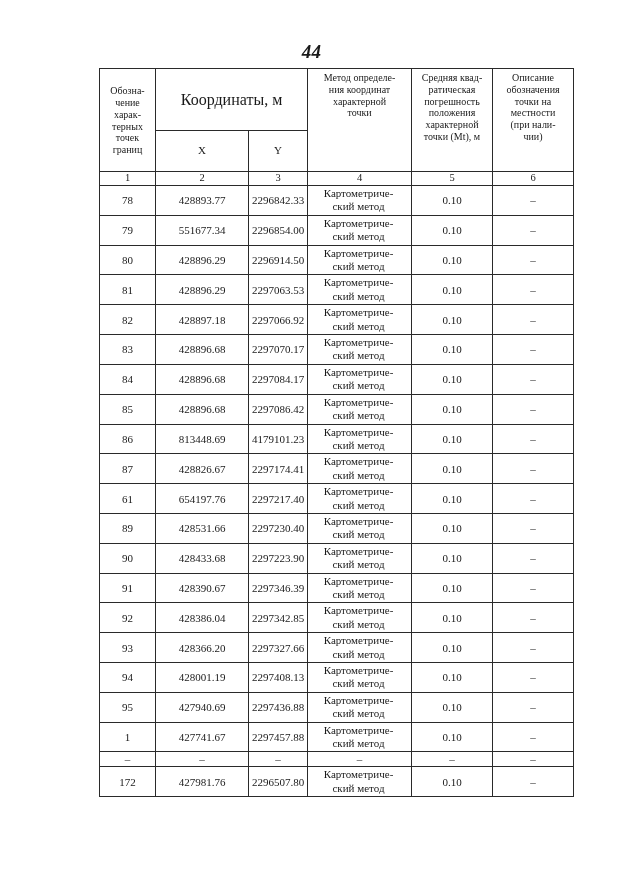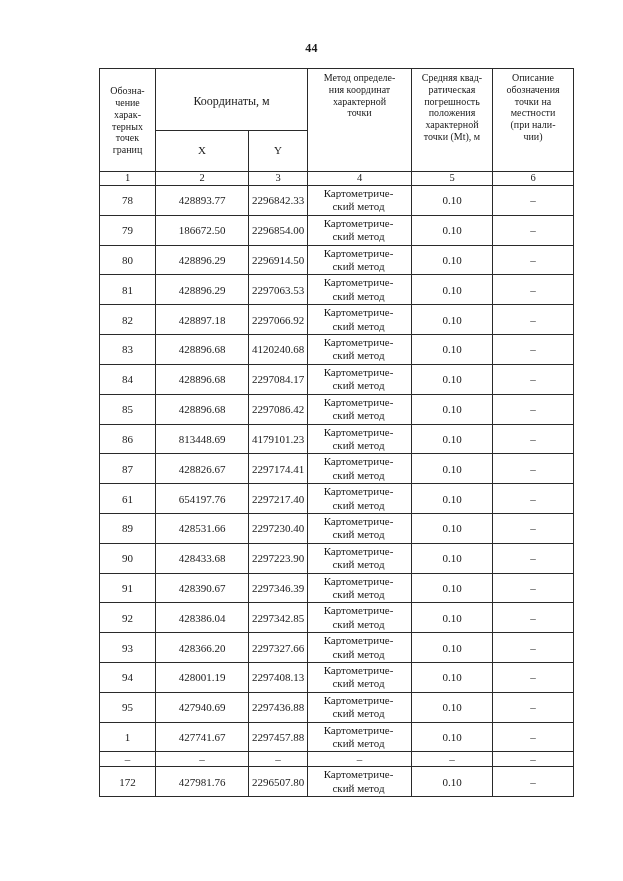--- a/index.html
+++ b/index.html
@@ -20,23 +20,24 @@
     left: 0; top: 0;
     width: 623px;
     height: 881px;
   }
   .page-number {
     position: absolute;
     left: 0;
     top: 41px;
     width: 623px;
     text-align: center;
-    font-size: 12px;
+    font-size: 19px;
     font-weight: bold;
     letter-spacing: 0.2px;
+    font-style: italic;
   }
   .table-wrap {
     position: absolute;
     left: 99px;
     top: 68px;
     width: 474px;
   }
   table.coord-table {
     border-collapse: collapse;
     width: 474px;
@@ -67,21 +68,21 @@
     font-size: 10px;
     line-height: 1.32;
   }
   .hdr-cell.mid {
     vertical-align: top;
   }
   .hdr-coord {
     height: 57px;
     vertical-align: top;
     padding-top: 3px !important;
-    font-size: 12px;
+    font-size: 16px;
   }
   .hdr-xy {
     height: 40px;
     font-size: 11px;
     vertical-align: middle;
   }
   .numrow td {
     height: 13px;
     font-size: 10.5px;
     line-height: 1.1;
@@ -188,21 +189,21 @@
           <tr class="data-row">
             <td class="cell-top num-col">78</td>
             <td class="cell-top">428893.77</td>
             <td class="cell-top">2296842.33</td>
             <td class="method cell-top"><span><div>Картометриче-</div><div>ский метод</div></span></td>
             <td class="cell-top">0.10</td>
             <td class="cell-top">–</td>
           </tr>
           <tr class="data-row">
             <td class="cell-top num-col">79</td>
-            <td class="cell-top">186672.50</td>
+            <td class="cell-top">551677.34</td>
             <td class="cell-top">2296854.00</td>
             <td class="method cell-top"><span><div>Картометриче-</div><div>ский метод</div></span></td>
             <td class="cell-top">0.10</td>
             <td class="cell-top">–</td>
           </tr>
           <tr class="data-row">
             <td class="cell-top num-col">80</td>
             <td class="cell-top">428896.29</td>
             <td class="cell-top">2296914.50</td>
             <td class="method cell-top"><span><div>Картометриче-</div><div>ский метод</div></span></td>
@@ -221,21 +222,21 @@
             <td class="cell-top num-col">82</td>
             <td class="cell-top">428897.18</td>
             <td class="cell-top">2297066.92</td>
             <td class="method cell-top"><span><div>Картометриче-</div><div>ский метод</div></span></td>
             <td class="cell-top">0.10</td>
             <td class="cell-top">–</td>
           </tr>
           <tr class="data-row">
             <td class="cell-top num-col">83</td>
             <td class="cell-top">428896.68</td>
-            <td class="cell-top">4120240.68</td>
+            <td class="cell-top">2297070.17</td>
             <td class="method cell-top"><span><div>Картометриче-</div><div>ский метод</div></span></td>
             <td class="cell-top">0.10</td>
             <td class="cell-top">–</td>
           </tr>
           <tr class="data-row">
             <td class="cell-top num-col">84</td>
             <td class="cell-top">428896.68</td>
             <td class="cell-top">2297084.17</td>
             <td class="method cell-top"><span><div>Картометриче-</div><div>ский метод</div></span></td>
             <td class="cell-top">0.10</td>

